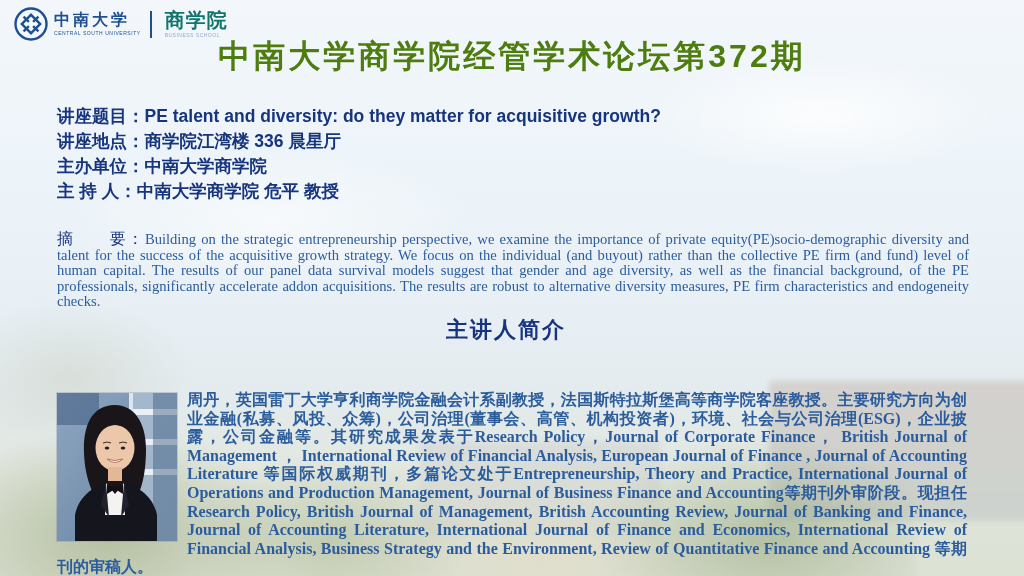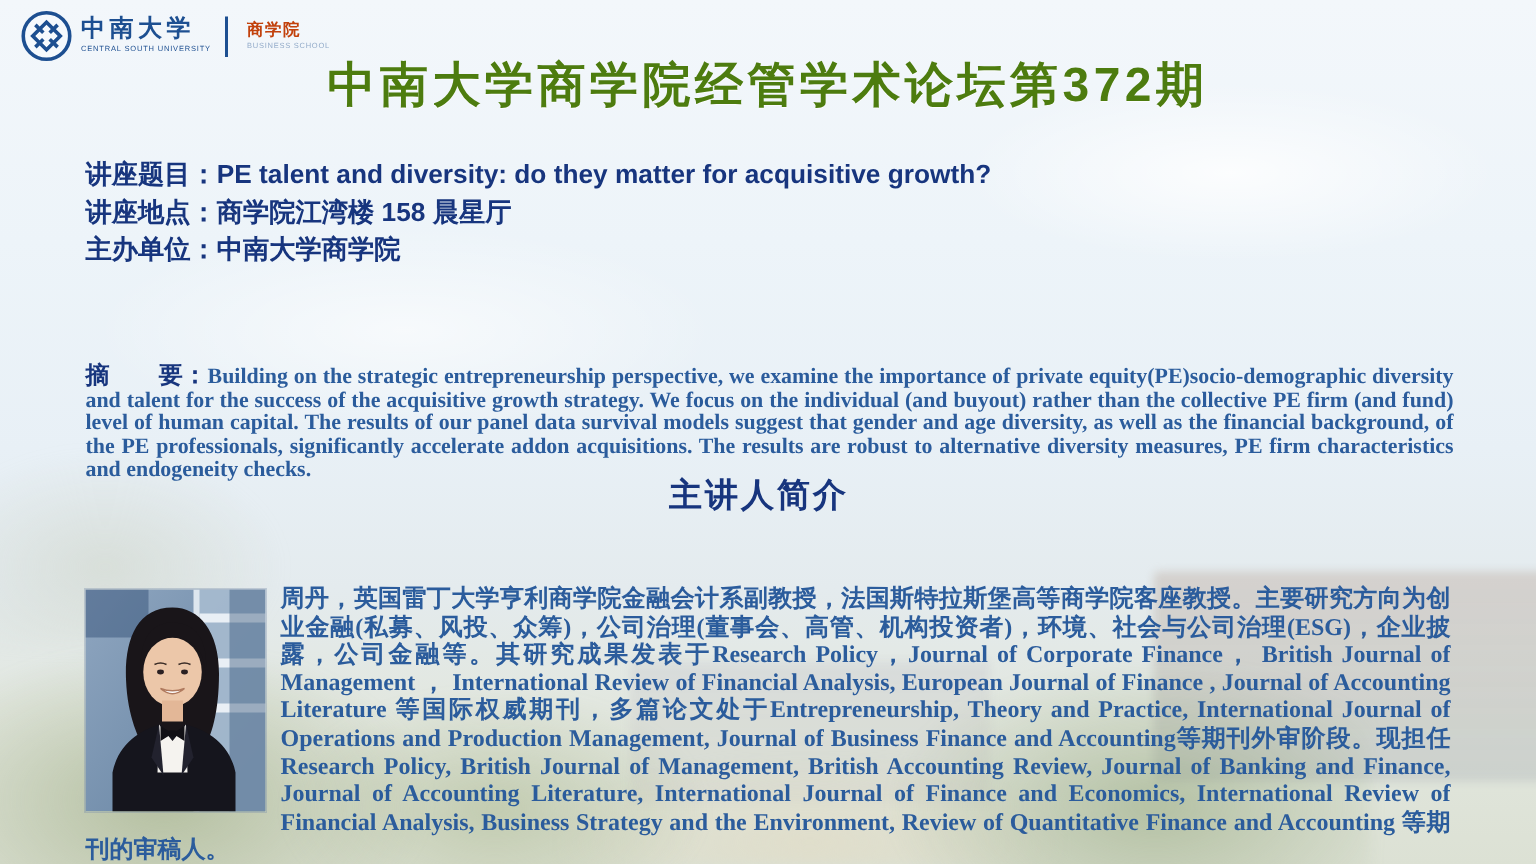--- a/index.html
+++ b/index.html
@@ -18,36 +18,36 @@
   .building-right{bottom:55px;right:-25px;width:280px;height:140px;background:linear-gradient(180deg,rgba(186,166,152,.38),rgba(168,176,184,.34));filter:blur(3px);border-radius:4px;}
   .building-center{bottom:40px;left:420px;width:240px;height:95px;background:linear-gradient(180deg,rgba(198,198,204,.34),rgba(205,205,198,.28));filter:blur(3px);}
   .path{bottom:0;left:370px;width:340px;height:72px;background:radial-gradient(ellipse at 50% 80%,rgba(226,219,196,.6),transparent 75%);filter:blur(3px);}
 
   .logo{position:absolute;top:7px;left:14px;display:flex;align-items:center;justify-content:center;}
   .logo .emblem{width:34px;height:34px;flex:0 0 auto;}
   .logo-block{display:flex;flex-direction:column;margin-left:6px;line-height:1;}
   .logo-cn{font-size:16px;font-weight:bold;color:#1d4f91;letter-spacing:3px;white-space:nowrap;}
   .logo-en{font-size:5px;color:#1d4f91;letter-spacing:.55px;margin-top:3px;white-space:nowrap;}
   .logo-div{width:2px;height:27px;background:#1d4f91;margin:0 7px 0 9px;}
-  .school-cn{font-size:11px;font-weight:bold;color:#c2410c;letter-spacing:1px;white-space:nowrap;}
+  .school-cn{font-size:20px;font-weight:bold;color:#0f766e;letter-spacing:1px;white-space:nowrap;}
   .school-en{font-size:5px;color:#93abc9;letter-spacing:.5px;margin-top:3px;white-space:nowrap;}
 
   .forum-title{
     position:absolute;top:35px;left:0;right:0;text-align:center;
     font-size:32px;font-weight:bold;color:#4d7c0f;letter-spacing:3px;
     text-shadow:0 1px 0 rgba(255,255,255,.7);
   }
 
   .info{position:absolute;top:84px;left:57px;right:36px;margin-top:20px;}
   .info-row{font-size:17.5px;font-weight:bold;color:#17357e;line-height:25px;white-space:nowrap;}
 
   .abstract{
     position:absolute;top:231px;left:57px;width:912px;
     font-family:"Liberation Serif",serif;font-size:14.6px;line-height:15.6px;
-    font-weight:bold;color:#2b5c9c;text-align:justify;margin-top:12px;
+    font-weight:normal;color:#2b5c9c;text-align:justify;
   }
   .abstract-label{font-family:"Liberation Sans",sans-serif;font-size:16px;color:#17357e;}
 
   .speaker-heading{
     position:absolute;top:315px;left:0;right:12px;text-align:center;
     font-size:22px;font-weight:bold;color:#17357e;letter-spacing:2px;
   }
 
   .bio{
     position:absolute;top:348px;left:57px;width:910px;
@@ -90,24 +90,27 @@
   </span>
 </div>
 
 <div class="forum-title">中南大学商学院经管学术论坛第372期</div>
 
 <div class="info">
   <div class="info-row">
     <span>讲座题目：</span><span>PE talent and diversity: do they matter for acquisitive growth?</span>
   </div>
   <div class="info-row">
-    <span>讲座地点：</span><span>商学院江湾楼 158 晨星厅</span>
+    <span>讲座地点：</span><span>商学院江湾楼 336 晨星厅</span>
   </div>
   <div class="info-row">
     <span>主办单位：</span><span>中南大学商学院</span>
+  </div>
+  <div class="info-row">
+    <span>主 持 人：</span><span>中南大学商学院 危平 教授</span>
   </div>
 </div>
 
 <div class="abstract">
   <span class="abstract-label">摘　　要：</span><span>Building on the strategic entrepreneurship perspective, we examine the importance of private equity(PE)socio-demographic diversity and talent for the success of the acquisitive growth strategy. We focus on the individual (and buyout) rather than the collective PE firm (and fund) level of human capital. The results of our panel data survival models suggest that gender and age diversity, as well as the financial background, of the PE professionals, significantly accelerate addon acquisitions. The results are robust to alternative diversity measures, PE firm characteristics and endogeneity checks.</span>
 </div>
 
 <div class="speaker-heading">主讲人简介</div>
 
 <div class="bio">

